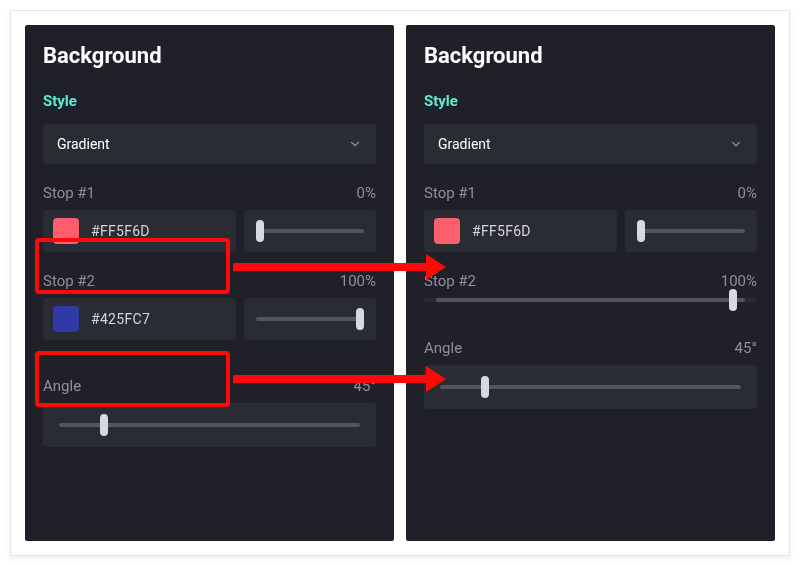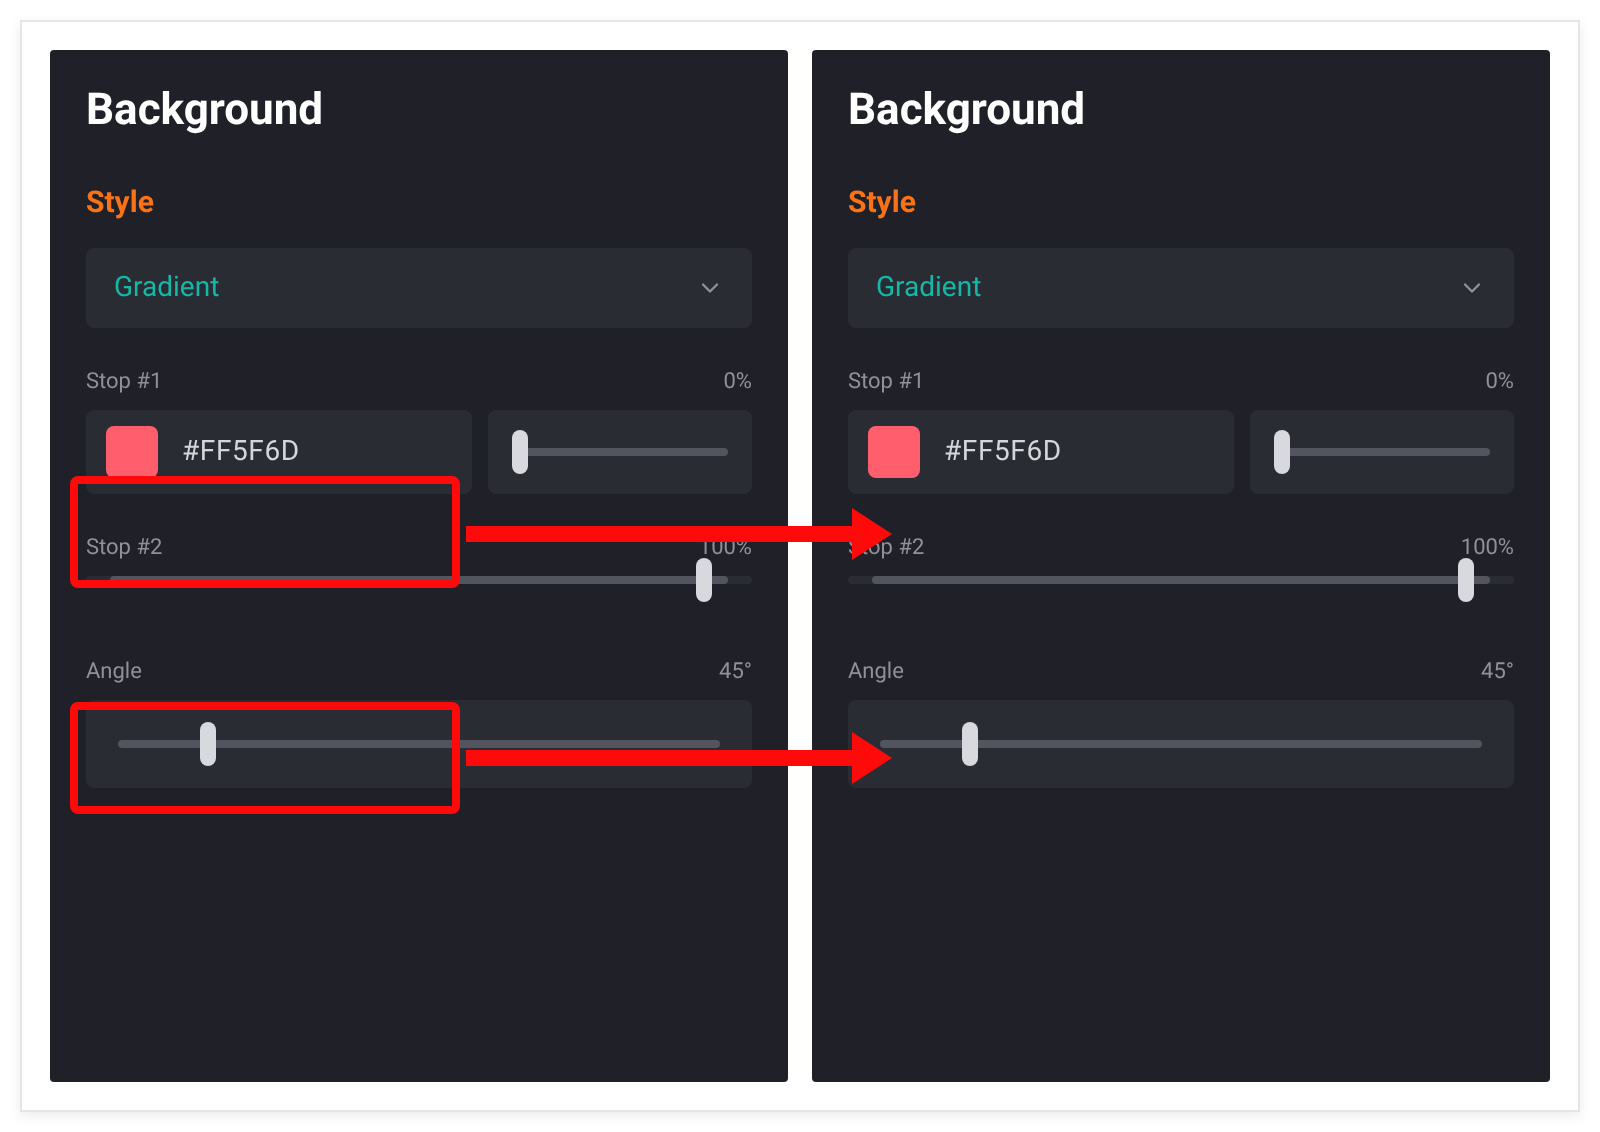--- a/index.html
+++ b/index.html
@@ -33,54 +33,54 @@
       display: flex;
       flex-direction: column;
     }
     .title {
       color: #ffffff;
       font-weight: 700;
       font-size: 22px;
       margin-bottom: 24px;
     }
     .subhead {
-      color: #f97316;
+      color: #5eead4;
       font-weight: 700;
       font-size: 15px;
       margin-bottom: 14px;
     }
     .select-row {
       background: #2a2c34;
       border-radius: 4px;
       height: 40px;
       display: flex;
       align-items: center;
       justify-content: space-between;
       padding: 0 14px;
       cursor: pointer;
       margin-bottom: 20px;
     }
     .select-label {
-      color: #14b8a6;
+      color: #ffffff;
       font-size: 14px;
     }
     .chevron {
       width: 14px;
       height: 14px;
       display: inline-flex;
       align-items: center;
       justify-content: center;
     }
     .chevron svg { width: 14px; height: 14px; }
 
     .row-label {
       display: flex;
       align-items: center;
       justify-content: space-between;
-      font-size: 11px;
+      font-size: 15px;
       color: #8e9199;
       margin-bottom: 8px;
     }
     .row-label .pct { color: #8e9199; }
 
     .stop-row {
       display: flex;
       align-items: stretch;
       gap: 8px;
       margin-bottom: 20px;
@@ -204,20 +204,24 @@
           <div class="slider-thumb" style="left:4%;"></div>
         </div>
       </div>
     </div>
 
     <div class="row-label">
       <span>Stop #2</span>
       <span class="pct">100%</span>
     </div>
     <div class="stop-row">
+      <div class="swatch-block">
+        <span class="swatch" style="background:#2f3aa8;"></span>
+        <span class="code">#425FC7</span>
+      </div>
       <div class="slider-block">
         <div class="slider-track">
           <div class="slider-thumb" style="left:96%;"></div>
         </div>
       </div>
     </div>
 
     <div class="angle-section">
       <div class="row-label">
         <span>Angle</span>

